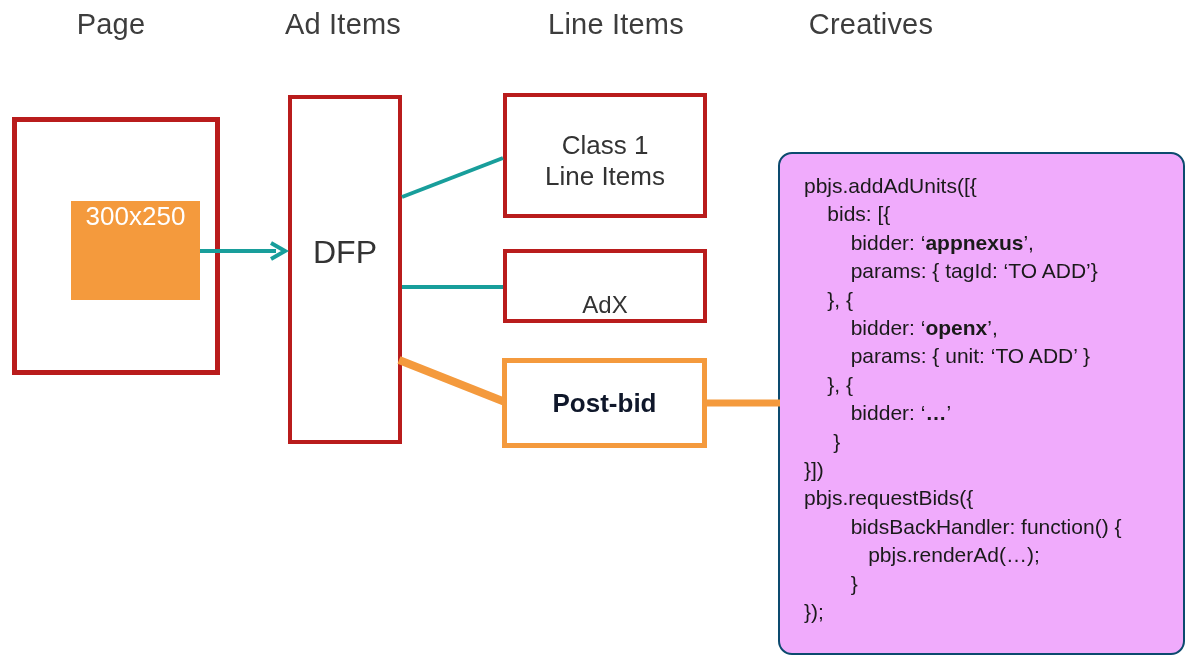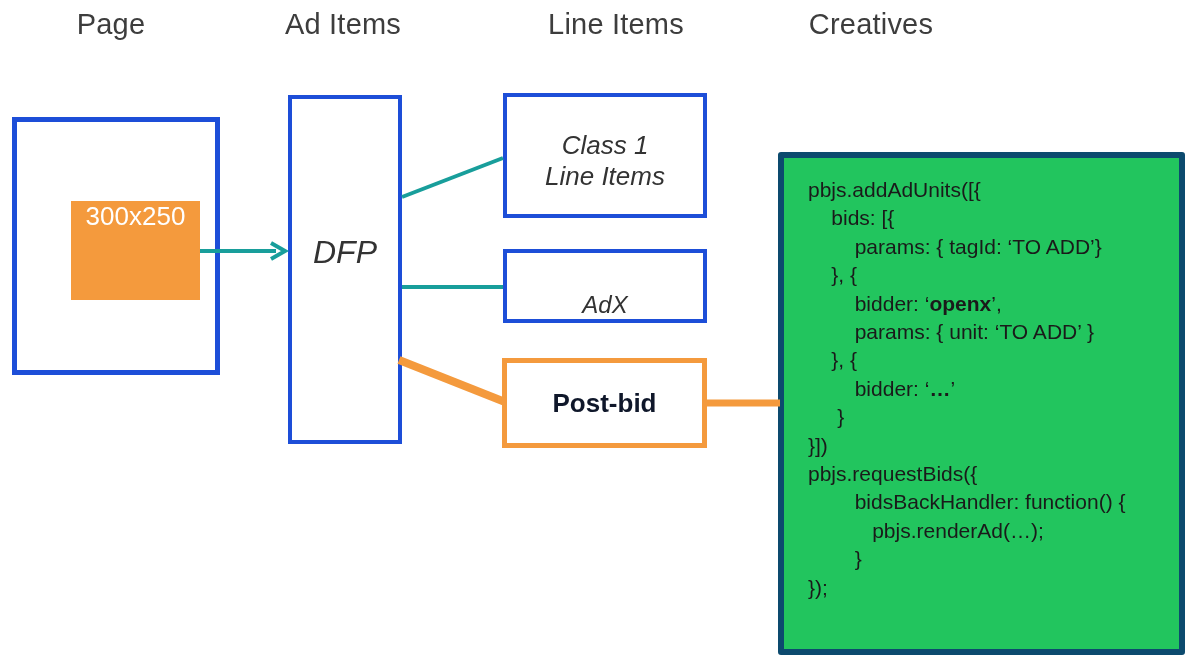--- a/index.html
+++ b/index.html
@@ -16,21 +16,21 @@
     transform: translateX(-50%);
     font-size: 29px; color: #3d3d3d;
     white-space: nowrap; letter-spacing: 0.2px;
   }
   .hdr-page      { left: 111px; }
   .hdr-adserver  { left: 343px; }
   .hdr-lineitems { left: 616px; }
   .hdr-creatives { left: 871px; }
 
   .box { position: absolute; background: #ffffff; }
-  .teal-border   { border: 4px solid #1d4ed8; font-style: italic; }
+  .teal-border   { border: 4px solid #b91c1c; }
   .orange-border { border: 5px solid #f49a3d; }
 
   .page-box { left: 12px; top: 117px; width: 208px; height: 258px; border-width: 5px; }
 
   .ad-slot {
     position: absolute; left: 71px; top: 201px; width: 129px; height: 99px;
     background: #f49a3d; color: #ffffff; font-size: 26px;
     display: flex; align-items: flex-start; justify-content: center;
   }
 
@@ -54,21 +54,21 @@
   }
 
   .postbid-box {
     left: 502px; top: 358px; width: 205px; height: 90px;
     display: flex; align-items: center; justify-content: center;
     font-size: 26px; font-weight: bold; color: #0f172a;
   }
 
   .code-box {
     position: absolute; left: 778px; top: 152px; width: 407px; height: 503px;
-    background: #22c55e; border: 6px solid #0c4a6e; border-radius: 3px;
+    background: #f0abfc; border: 2px solid #0c4a6e; border-radius: 14px;
     padding: 18px 0 0 24px;
   }
   .code-line {
     font-size: 21px; line-height: 28.4px; color: #1a1a1a;
     white-space: pre;
   }
   .code-line .b { font-weight: bold; }
 
   svg.connectors {
     position: absolute; left: 0; top: 0; width: 1200px; height: 664px;
@@ -105,20 +105,21 @@
   </div>
 
   <div class="box orange-border postbid-box">
     <span>Post-bid</span>
   </div>
 
   <div class="code-box">
     <div>
         <div class="code-line"><span>pbjs.addAdUnits([{</span></div>
         <div class="code-line"><span>    bids: [{</span></div>
+        <div class="code-line"><span>        bidder: ‘</span><span class="b">appnexus</span><span>’,</span></div>
         <div class="code-line"><span>        params: { tagId: ‘TO ADD’}</span></div>
         <div class="code-line"><span>    }, {</span></div>
         <div class="code-line"><span>        bidder: ‘</span><span class="b">openx</span><span>’,</span></div>
         <div class="code-line"><span>        params: { unit: ‘TO ADD’ }</span></div>
         <div class="code-line"><span>    }, {</span></div>
         <div class="code-line"><span>        bidder: ‘</span><span class="b">…</span><span>’</span></div>
         <div class="code-line"><span>     }</span></div>
         <div class="code-line"><span>}])</span></div>
         <div class="code-line"><span>pbjs.requestBids({</span></div>
         <div class="code-line"><span>        bidsBackHandler: function() {</span></div>

